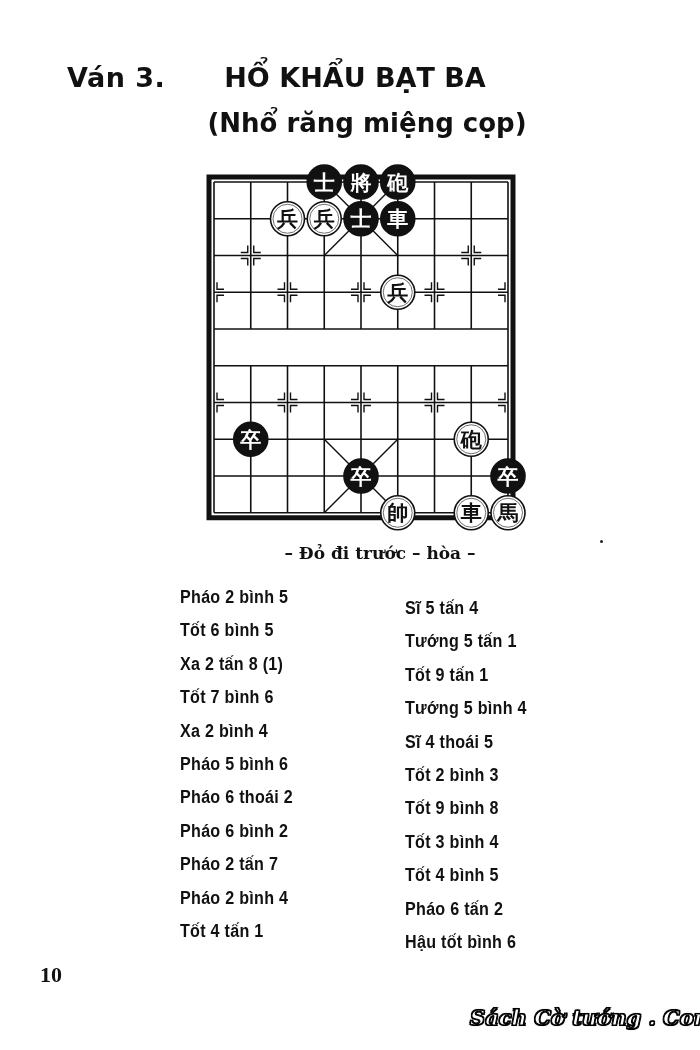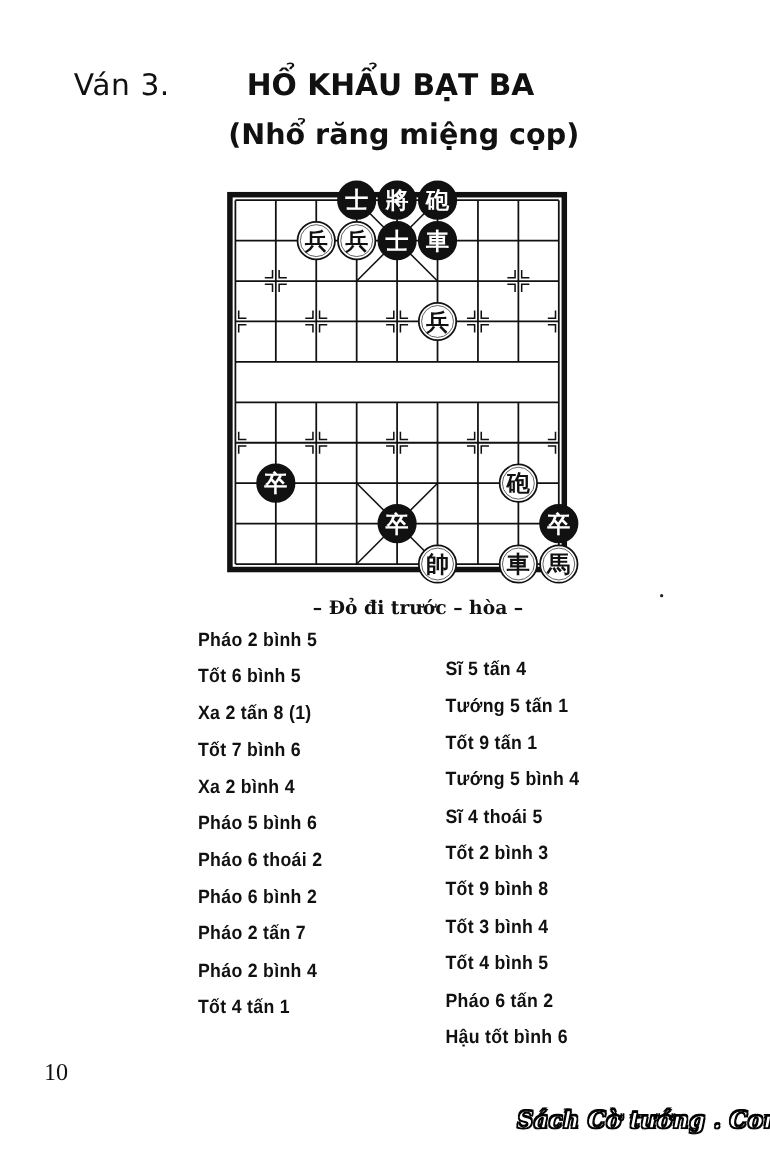--- a/index.html
+++ b/index.html
@@ -3,47 +3,47 @@
 <meta charset="utf-8">
 <style>
   html, body { margin: 0; padding: 0; }
   body {
     width: 700px; height: 1050px; background: #ffffff; position: relative;
     overflow: hidden; color: #111;
   }
   .abs { position: absolute; white-space: nowrap; }
   .game-label {
     left: 67px; top: 62px; font-family: "DejaVu Sans", sans-serif;
-    font-weight: normal; font-size: 27px; letter-spacing: 0.5px;
+    font-weight: bold; font-size: 27px; letter-spacing: 0.5px;
   }
   .title {
     left: 0; width: 710px; top: 62px; text-align: center;
     font-family: "DejaVu Sans", sans-serif; font-weight: bold; font-size: 27px;
   }
   .subtitle {
     left: 0; width: 734px; top: 108px; text-align: center;
     font-family: "DejaVu Sans", sans-serif; font-weight: bold; font-size: 26px;
   }
   #board { position: absolute; left: 0; top: 0; }
   .caption {
     left: 0; width: 760px; top: 543px; text-align: center;
     font-family: "DejaVu Serif", serif; font-weight: bold; font-size: 17px;
   }
-  .moves-col { position: absolute; top: 569px; }
+  .moves-col { position: absolute; top: 585px; }
   .moves-col.left { left: 180px; }
   .moves-col.right { left: 405px; top: 596px; }
   .move {
     height: 33.4px; line-height: 24px;
     font-family: "Liberation Sans", sans-serif; font-weight: bold;
     font-size: 17.5px; letter-spacing: 0.3px; transform: scaleX(0.92);
     transform-origin: left center;
   }
   .page-number {
     left: 40px; top: 962px; font-family: "Liberation Serif", serif;
-    font-weight: normal; font-size: 22px;
+    font-weight: bold; font-size: 22px;
   }
   .watermark {
     left: 470px; top: 1005px; font-family: "DejaVu Serif", serif;
     font-weight: bold; font-style: italic; font-size: 21px; color: #fff;
     -webkit-text-stroke: 1.2px #000;
     text-shadow: 0 0 2px #000, 1px 1px 0 #000, -1px -1px 0 #000, 1px -1px 0 #000, -1px 1px 0 #000;
   }
   .stray-dot {
     left: 600px; top: 540px; width: 3px; height: 3px; border-radius: 50%; background: #222;
   }

